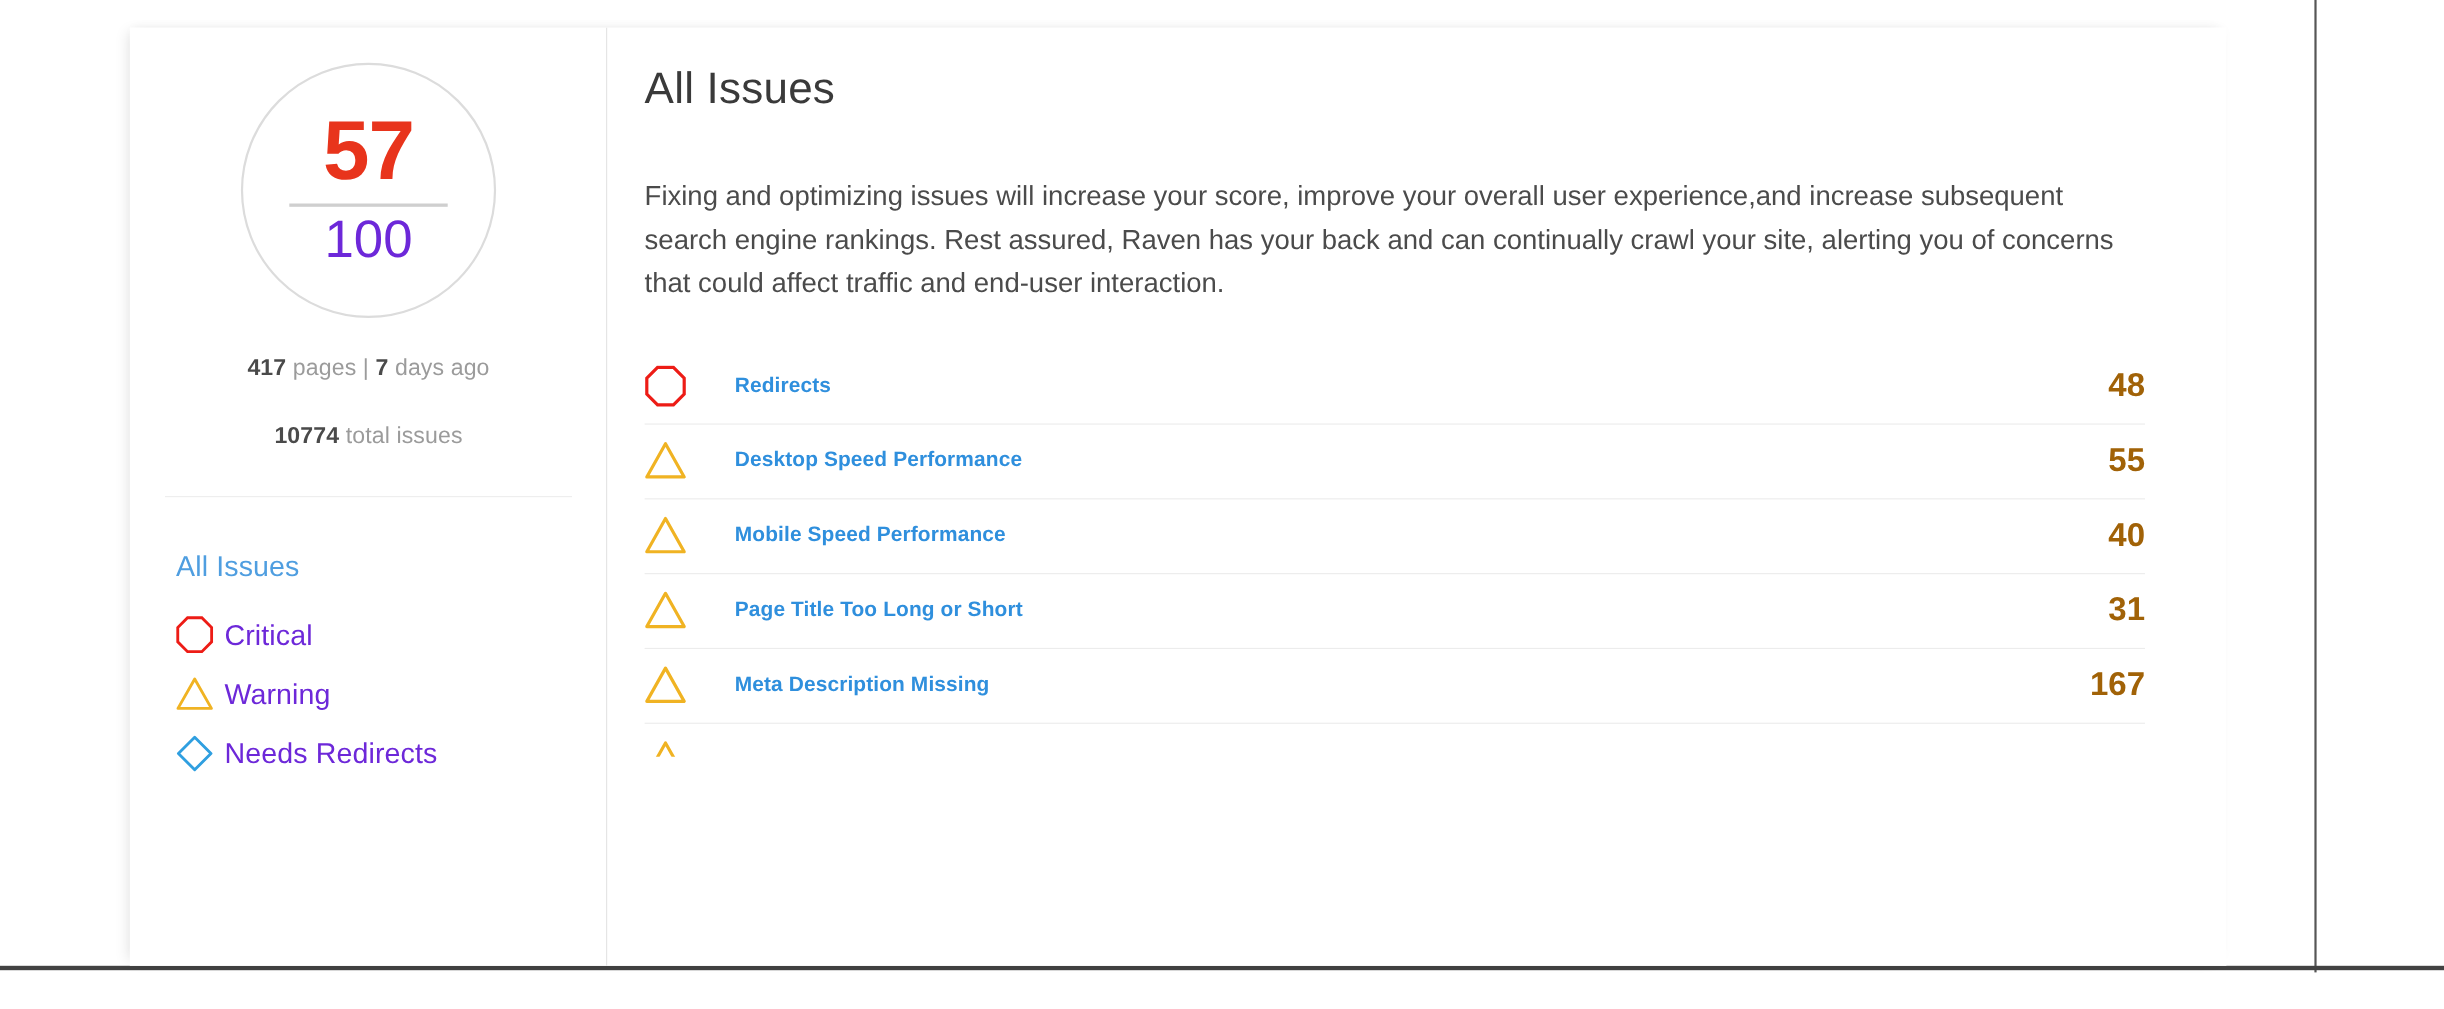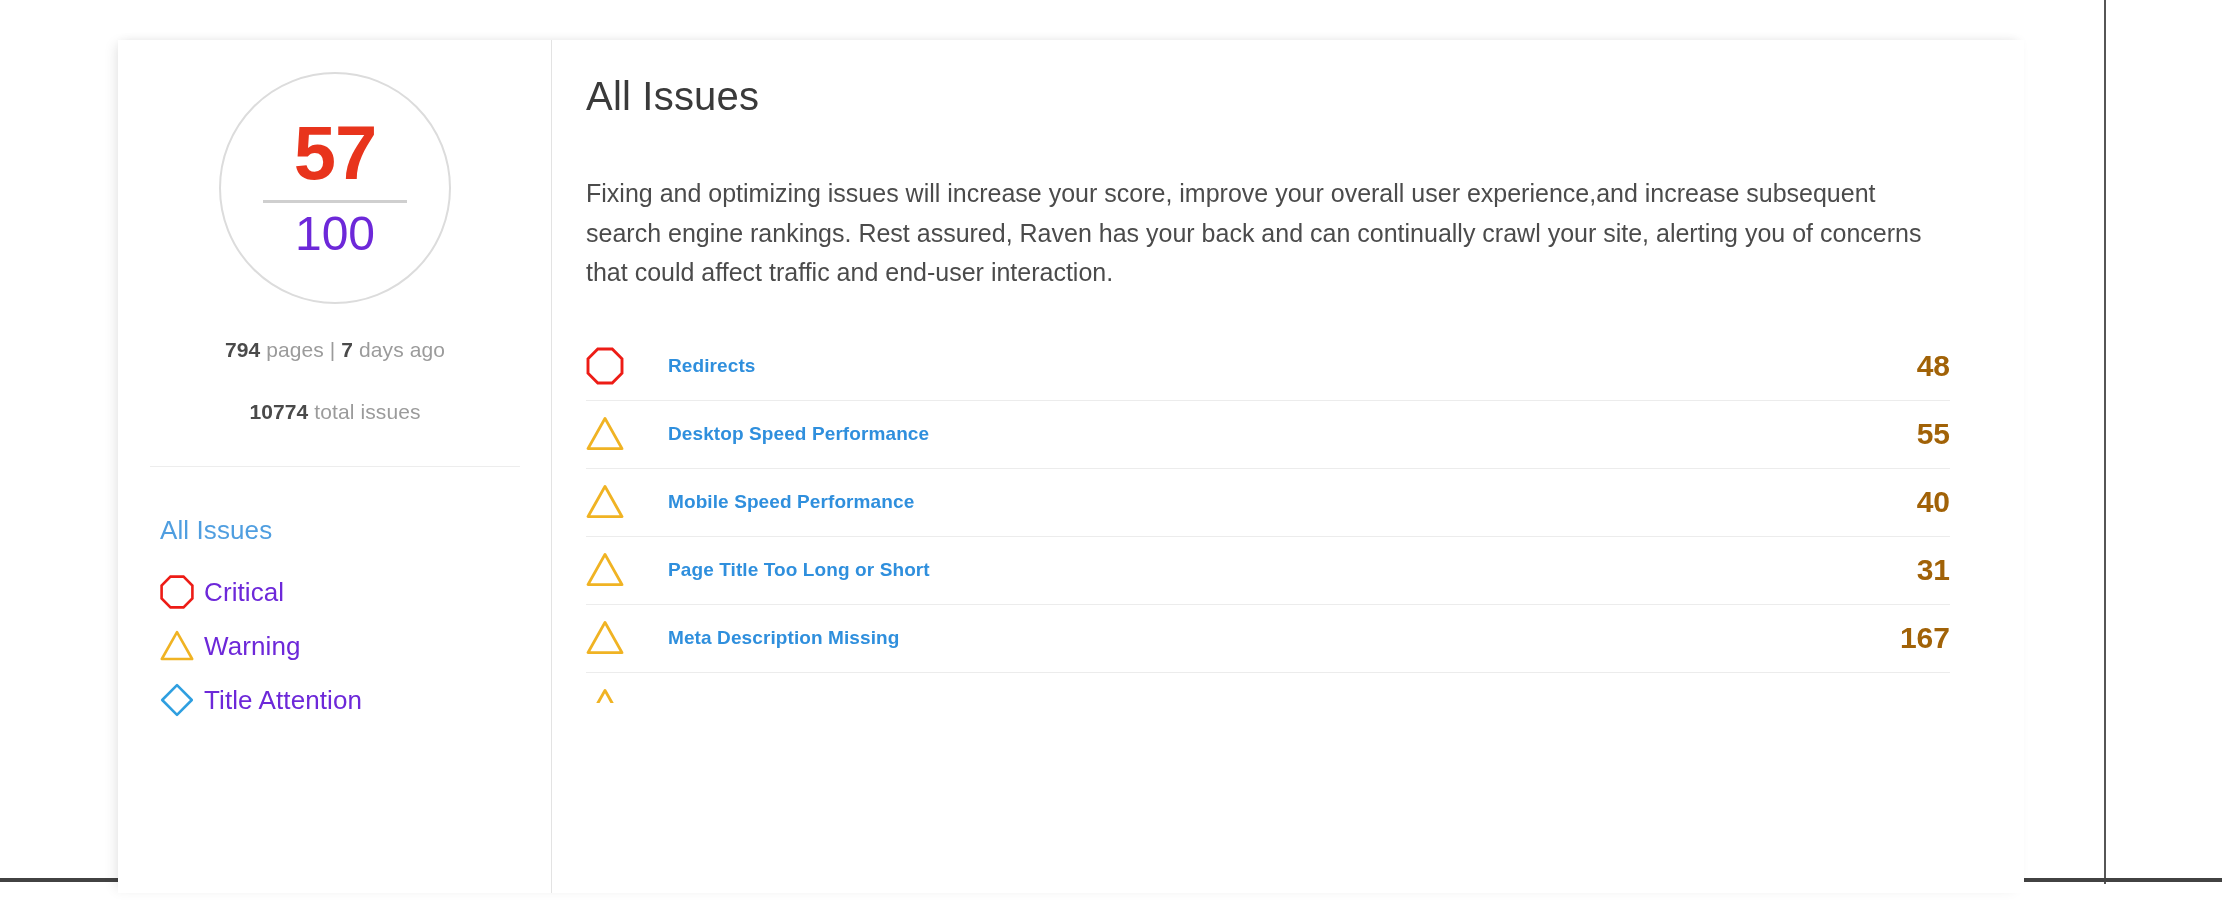--- a/index.html
+++ b/index.html
@@ -34,21 +34,21 @@
     top: 878px;
     width: 2222px;
     height: 4px;
     background: #424242;
   }
 
   
   .card {
     position: absolute;
     left: 118px;
-    top: 40px;
+    top: 25px;
     width: 1906px;
     height: 853px;
     background: #ffffff;
     box-shadow: -6px 0 12px -4px rgba(0,0,0,0.10),
                  0 -4px 10px -5px rgba(0,0,0,0.08);
     display: flex;
     overflow: hidden;
   }
 
   
@@ -228,21 +228,21 @@
 
       <div class="score-wrap">
         <div class="score-circle">
           <div class="score-value">57</div>
           <div class="score-rule"></div>
           <div class="score-max">100</div>
         </div>
       </div>
 
       <div class="meta-line">
-        <span class="meta-strong">794</span><span> pages | </span><span class="meta-strong">7</span><span> days ago</span>
+        <span class="meta-strong">417</span><span> pages | </span><span class="meta-strong">7</span><span> days ago</span>
       </div>
 
       <div class="meta-line second">
         <span class="meta-strong">10774</span><span> total issues</span>
       </div>
 
       <div class="sidebar-hr"></div>
 
       <div class="nav">
 
@@ -267,21 +267,21 @@
           </span>
           <span class="nav-label">Warning</span>
         </div>
 
         <div class="nav-item">
           <span class="nav-icon">
             <svg width="34" height="34" viewBox="0 0 34 34">
               <polygon points="17,2.2 31.8,17 17,31.8 2.2,17" fill="none" stroke="#2f9fe0" stroke-width="2.6" stroke-linejoin="round"></polygon>
             </svg>
           </span>
-          <span class="nav-label">Title Attention</span>
+          <span class="nav-label">Needs Redirects</span>
         </div>
 
       </div>
     </div>
 
     <div class="content">
 
       <h1 class="page-title">All Issues</h1>
 
       <p class="intro">Fixing and optimizing issues will increase your score, improve your overall user experience,and increase subsequent search engine rankings. Rest assured, Raven has your back and can continually crawl your site, alerting you of concerns that could affect traffic and end-user interaction.</p>

